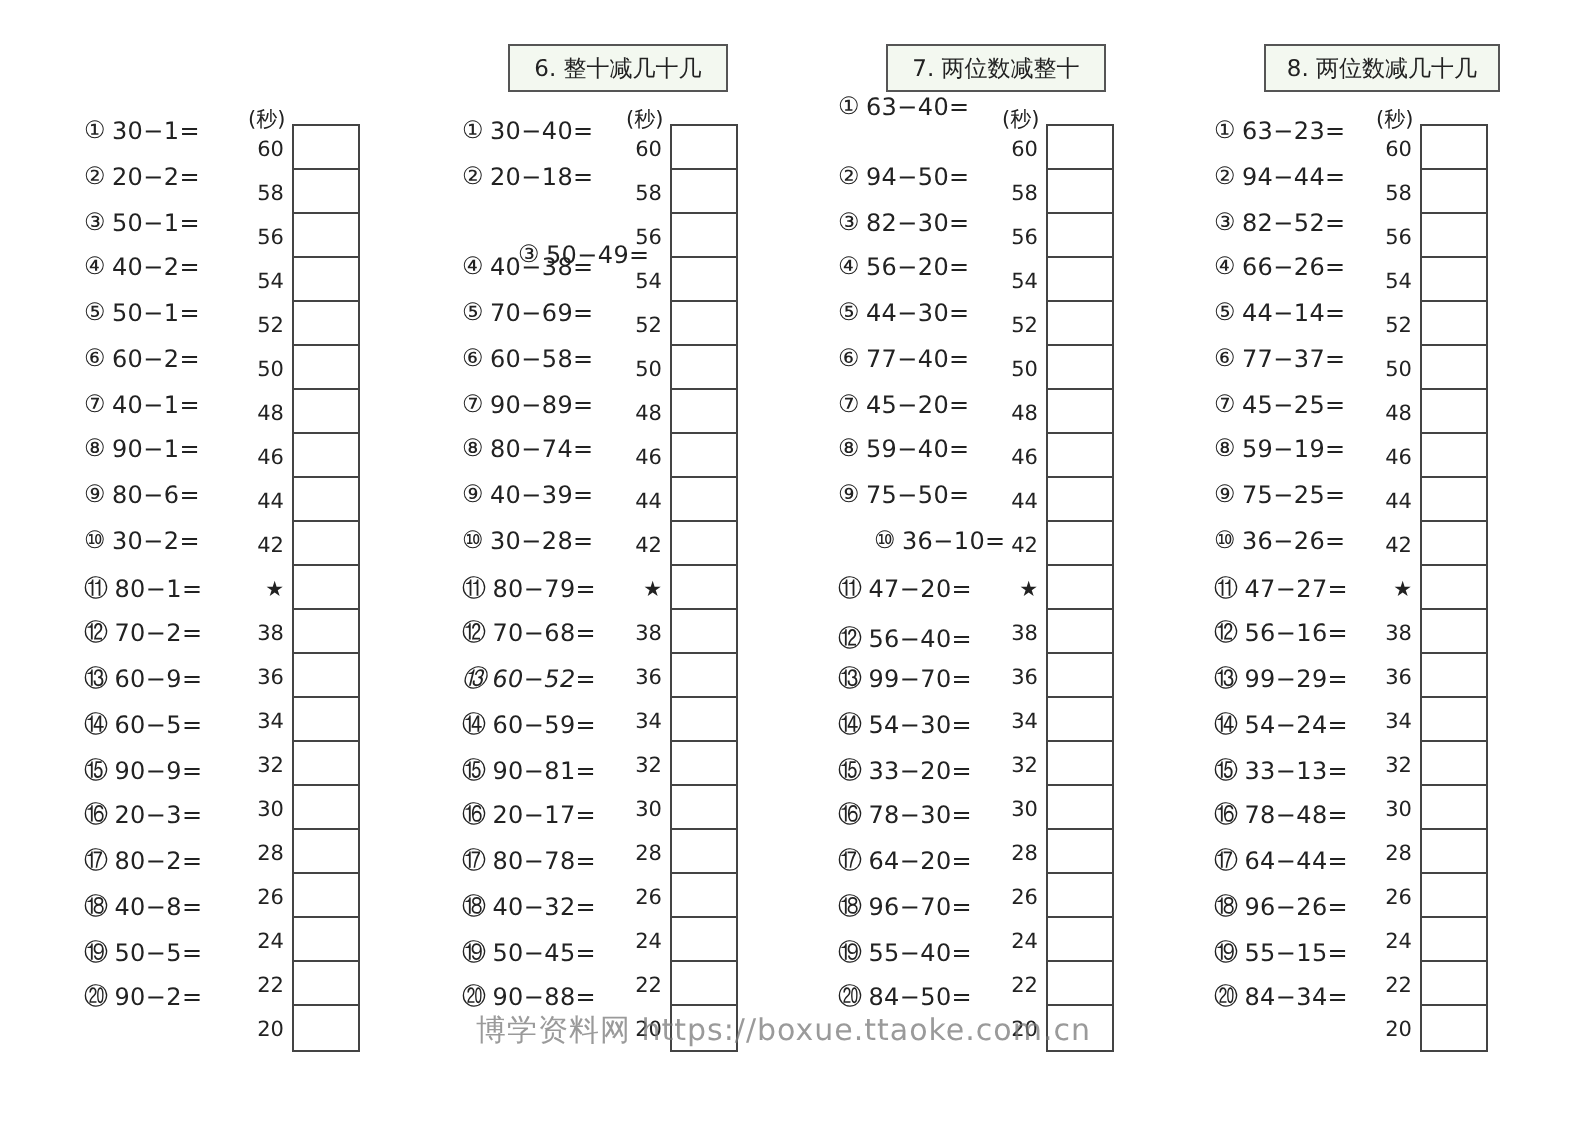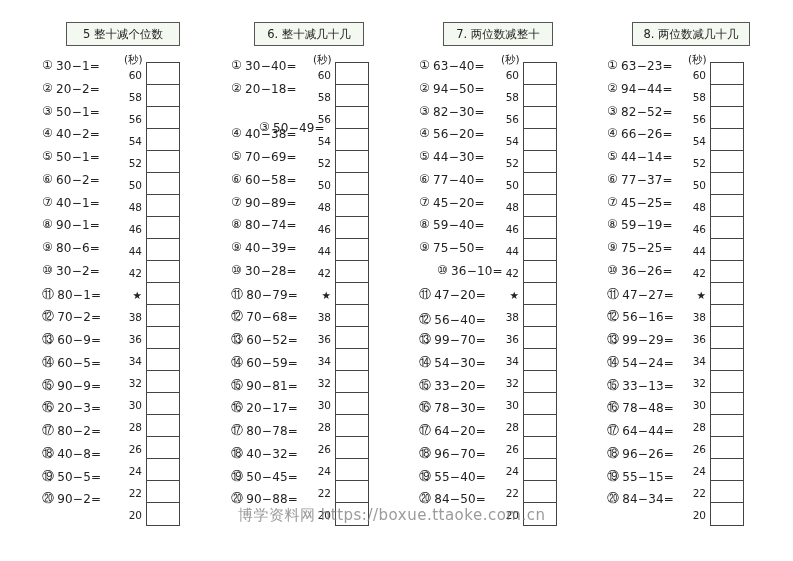--- a/index.html
+++ b/index.html
@@ -17,21 +17,20 @@
   .cell { height:21px; border-bottom:1.5px solid #444; box-sizing:border-box; }
   .cell:last-child { border-bottom:none; }
   .watermark { position:absolute; left:238px; top:506px; font-size:15px; color:rgba(120,120,120,0.75);
                letter-spacing:0.5px; white-space:nowrap; }
 </style>
 </head>
 <body>
 
 <div id="page">
     <div class="col" style="left: 0px;">
-      <div class="title" style="left: 66px; min-width: 96px;">5 整十减个位数</div>
       <div class="q" style="left: 42px; top: 58px;"><span class="num-glyph" style="margin-right: 3px;">①</span><span class="expr">30−1=</span></div>
       <div class="q" style="left: 42px; top: 80.75px;"><span class="num-glyph" style="margin-right: 3px;">②</span><span class="expr">20−2=</span></div>
       <div class="q" style="left: 42px; top: 103.5px;"><span class="num-glyph" style="margin-right: 3px;">③</span><span class="expr">50−1=</span></div>
       <div class="q" style="left: 42px; top: 126.25px;"><span class="num-glyph" style="margin-right: 3px;">④</span><span class="expr">40−2=</span></div>
       <div class="q" style="left: 42px; top: 149px;"><span class="num-glyph" style="margin-right: 3px;">⑤</span><span class="expr">50−1=</span></div>
       <div class="q" style="left: 42px; top: 171.75px;"><span class="num-glyph" style="margin-right: 3px;">⑥</span><span class="expr">60−2=</span></div>
       <div class="q" style="left: 42px; top: 194.5px;"><span class="num-glyph" style="margin-right: 3px;">⑦</span><span class="expr">40−1=</span></div>
       <div class="q" style="left: 42px; top: 217.25px;"><span class="num-glyph" style="margin-right: 3px;">⑧</span><span class="expr">90−1=</span></div>
       <div class="q" style="left: 42px; top: 240px;"><span class="num-glyph" style="margin-right: 3px;">⑨</span><span class="expr">80−6=</span></div>
       <div class="q" style="left: 42px; top: 262.75px;"><span class="num-glyph" style="margin-right: 3px;">⑩</span><span class="expr">30−2=</span></div>
@@ -98,21 +97,21 @@
       <div class="q" style="left: 231px; top: 120px; margin-left: 28px;"><span class="num-glyph" style="margin-right: 3px;">③</span><span class="expr">50−49=</span></div>
       <div class="q" style="left: 231px; top: 126.25px;"><span class="num-glyph" style="margin-right: 3px;">④</span><span class="expr">40−38=</span></div>
       <div class="q" style="left: 231px; top: 149px;"><span class="num-glyph" style="margin-right: 3px;">⑤</span><span class="expr">70−69=</span></div>
       <div class="q" style="left: 231px; top: 171.75px;"><span class="num-glyph" style="margin-right: 3px;">⑥</span><span class="expr">60−58=</span></div>
       <div class="q" style="left: 231px; top: 194.5px;"><span class="num-glyph" style="margin-right: 3px;">⑦</span><span class="expr">90−89=</span></div>
       <div class="q" style="left: 231px; top: 217.25px;"><span class="num-glyph" style="margin-right: 3px;">⑧</span><span class="expr">80−74=</span></div>
       <div class="q" style="left: 231px; top: 240px;"><span class="num-glyph" style="margin-right: 3px;">⑨</span><span class="expr">40−39=</span></div>
       <div class="q" style="left: 231px; top: 262.75px;"><span class="num-glyph" style="margin-right: 3px;">⑩</span><span class="expr">30−28=</span></div>
       <div class="q" style="left: 231px; top: 285.5px;"><span class="num-glyph" style="margin-right: 3px;">⑪</span><span class="expr">80−79=</span></div>
       <div class="q" style="left: 231px; top: 308.25px;"><span class="num-glyph" style="margin-right: 3px;">⑫</span><span class="expr">70−68=</span></div>
-      <div class="q" style="left: 231px; top: 331px;"><span class="num-glyph" style="margin-right: 3px;">⑬</span><span class="expr">60−52=</span></div>
+      <div class="q" style="left: 231px; top: 331px; font-style: italic;"><span class="num-glyph" style="margin-right: 3px;">⑬</span><span class="expr">60−52=</span></div>
       <div class="q" style="left: 231px; top: 353.75px;"><span class="num-glyph" style="margin-right: 3px;">⑭</span><span class="expr">60−59=</span></div>
       <div class="q" style="left: 231px; top: 376.5px;"><span class="num-glyph" style="margin-right: 3px;">⑮</span><span class="expr">90−81=</span></div>
       <div class="q" style="left: 231px; top: 399.25px;"><span class="num-glyph" style="margin-right: 3px;">⑯</span><span class="expr">20−17=</span></div>
       <div class="q" style="left: 231px; top: 422px;"><span class="num-glyph" style="margin-right: 3px;">⑰</span><span class="expr">80−78=</span></div>
       <div class="q" style="left: 231px; top: 444.75px;"><span class="num-glyph" style="margin-right: 3px;">⑱</span><span class="expr">40−32=</span></div>
       <div class="q" style="left: 231px; top: 467.5px;"><span class="num-glyph" style="margin-right: 3px;">⑲</span><span class="expr">50−45=</span></div>
       <div class="q" style="left: 231px; top: 490.25px;"><span class="num-glyph" style="margin-right: 3px;">⑳</span><span class="expr">90−88=</span></div>
       <div class="unit" style="left: 313px; top: 53px;">(秒)</div>
       <div class="tick" style="left: 307px; top: 69px;">60</div>
       <div class="tick" style="left: 307px; top: 91px;">58</div>
@@ -154,21 +153,21 @@
         <div class="cell" style="height: 22px;"></div>
         <div class="cell" style="height: 22px;"></div>
         <div class="cell" style="height: 22px;"></div>
         <div class="cell" style="height: 22px;"></div>
         <div class="cell" style="height: 22px;"></div>
         <div class="cell" style="height: 22px;"></div>
       </div>
     </div>
     <div class="col" style="left: 0px;">
       <div class="title" style="left: 443px; min-width: 92px;">7. 两位数减整十</div>
-      <div class="q" style="left: 419px; top: 58px;"><span class="num-glyph" style="margin-right: 3px;">①</span><span class="expr">63−40=</span></div>
+      <div class="q" style="left: 419px; top: 46px;"><span class="num-glyph" style="margin-right: 3px;">①</span><span class="expr">63−40=</span></div>
       <div class="q" style="left: 419px; top: 80.75px;"><span class="num-glyph" style="margin-right: 3px;">②</span><span class="expr">94−50=</span></div>
       <div class="q" style="left: 419px; top: 103.5px;"><span class="num-glyph" style="margin-right: 3px;">③</span><span class="expr">82−30=</span></div>
       <div class="q" style="left: 419px; top: 126.25px;"><span class="num-glyph" style="margin-right: 3px;">④</span><span class="expr">56−20=</span></div>
       <div class="q" style="left: 419px; top: 149px; text-align: right;"><span class="num-glyph" style="margin-right: 3px;">⑤</span><span class="expr">44−30=</span></div>
       <div class="q" style="left: 419px; top: 171.75px;"><span class="num-glyph" style="margin-right: 3px;">⑥</span><span class="expr">77−40=</span></div>
       <div class="q" style="left: 419px; top: 194.5px;"><span class="num-glyph" style="margin-right: 3px;">⑦</span><span class="expr">45−20=</span></div>
       <div class="q" style="left: 419px; top: 217.25px;"><span class="num-glyph" style="margin-right: 3px;">⑧</span><span class="expr">59−40=</span></div>
       <div class="q" style="left: 419px; top: 240px;"><span class="num-glyph" style="margin-right: 3px;">⑨</span><span class="expr">75−50=</span></div>
       <div class="q" style="left: 437px; top: 262.75px;"><span class="num-glyph" style="margin-right: 3px;">⑩</span><span class="expr">36−10=</span></div>
       <div class="q" style="left: 419px; top: 285.5px;"><span class="num-glyph" style="margin-right: 3px;">⑪</span><span class="expr">47−20=</span></div>

